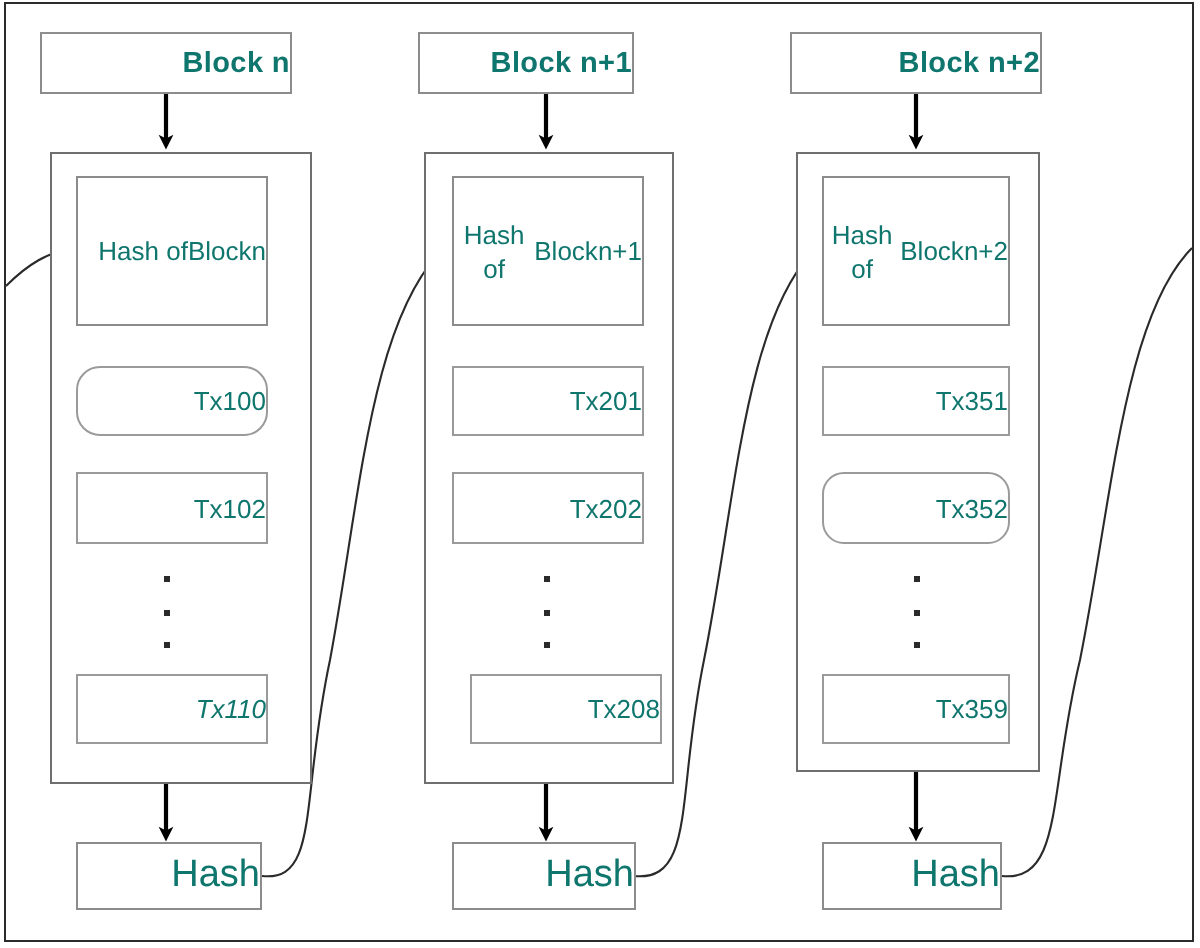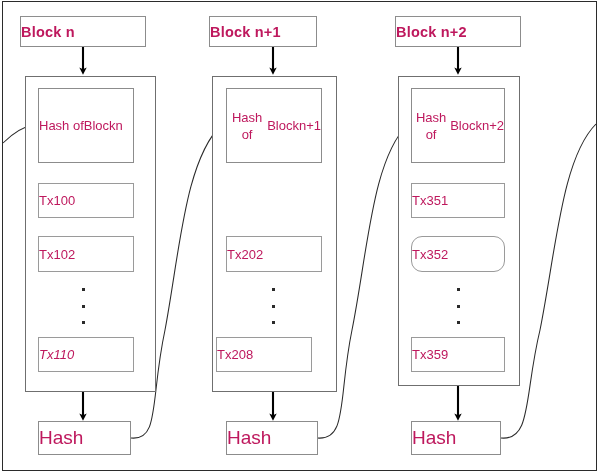--- a/index.html
+++ b/index.html
@@ -39,23 +39,23 @@
     pointer-events: none;
   }
 
   
   .box {
     position: absolute;
     box-sizing: border-box;
     background: #ffffff;
     display: flex;
     align-items: center;
-    justify-content: flex-start;
+    justify-content: flex-end;
     text-align: center;
-    color: #be185d;
+    color: #0f766e;
   }
 
   
   .block-header {
     border: 1px solid #8c8c8c;
     border-top-color: #8e8e8e;
     font-size: 14.5px;
     font-weight: bold;
     letter-spacing: 0.2px;
   }
@@ -147,21 +147,21 @@
   </div>
 
   <div class="block-body" style="left:25px; top:76px; width:131px; height:316px;"></div>
 
   <div class="box hash-of-block" style="left:38px; top:88px; width:96px; height:75px;">
     <span>Hash of</span>
     <span>Block</span>
     <span>n</span>
   </div>
 
-  <div class="box tx-box" style="left:38px; top:183px; width:96px; height:35px;">
+  <div class="box tx-box" style="left:38px; top:183px; width:96px; height:35px;border-radius:12px;">
     <span>Tx100</span>
   </div>
   <div class="box tx-box" style="left:38px; top:236px; width:96px; height:36px;">
     <span>Tx102</span>
   </div>
 
   <div class="dots" style="left:80px; top:288px; width:6px; height:36px;">
     <i></i>
       <i></i>
       <i></i>
@@ -180,31 +180,34 @@
   </div>
 
   <div class="block-body" style="left:212px; top:76px; width:125px; height:316px;"></div>
 
   <div class="box hash-of-block" style="left:226px; top:88px; width:96px; height:75px;">
     <span>Hash of</span>
     <span>Block</span>
     <span>n+1</span>
   </div>
 
+  <div class="box tx-box" style="left:226px; top:183px; width:96px; height:35px;">
+    <span>Tx201</span>
+  </div>
   <div class="box tx-box" style="left:226px; top:236px; width:96px; height:36px;">
     <span>Tx202</span>
   </div>
 
   <div class="dots" style="left:270px; top:288px; width:6px; height:36px;">
     <i></i>
       <i></i>
       <i></i>
   </div>
 
-  <div class="box tx-box" style="left:216px; top:337px; width:96px; height:35px;">
+  <div class="box tx-box" style="left:235px; top:337px; width:96px; height:35px;">
     <span>Tx208</span>
   </div>
 
   <div class="box hash-box" style="left:226px; top:421px; width:92px; height:34px;">
     <span>Hash</span>
   </div>
 
   <div class="box block-header" style="left:395px; top:16px; width:126px; height:31px;">
     <span>Block n+2</span>
   </div>

